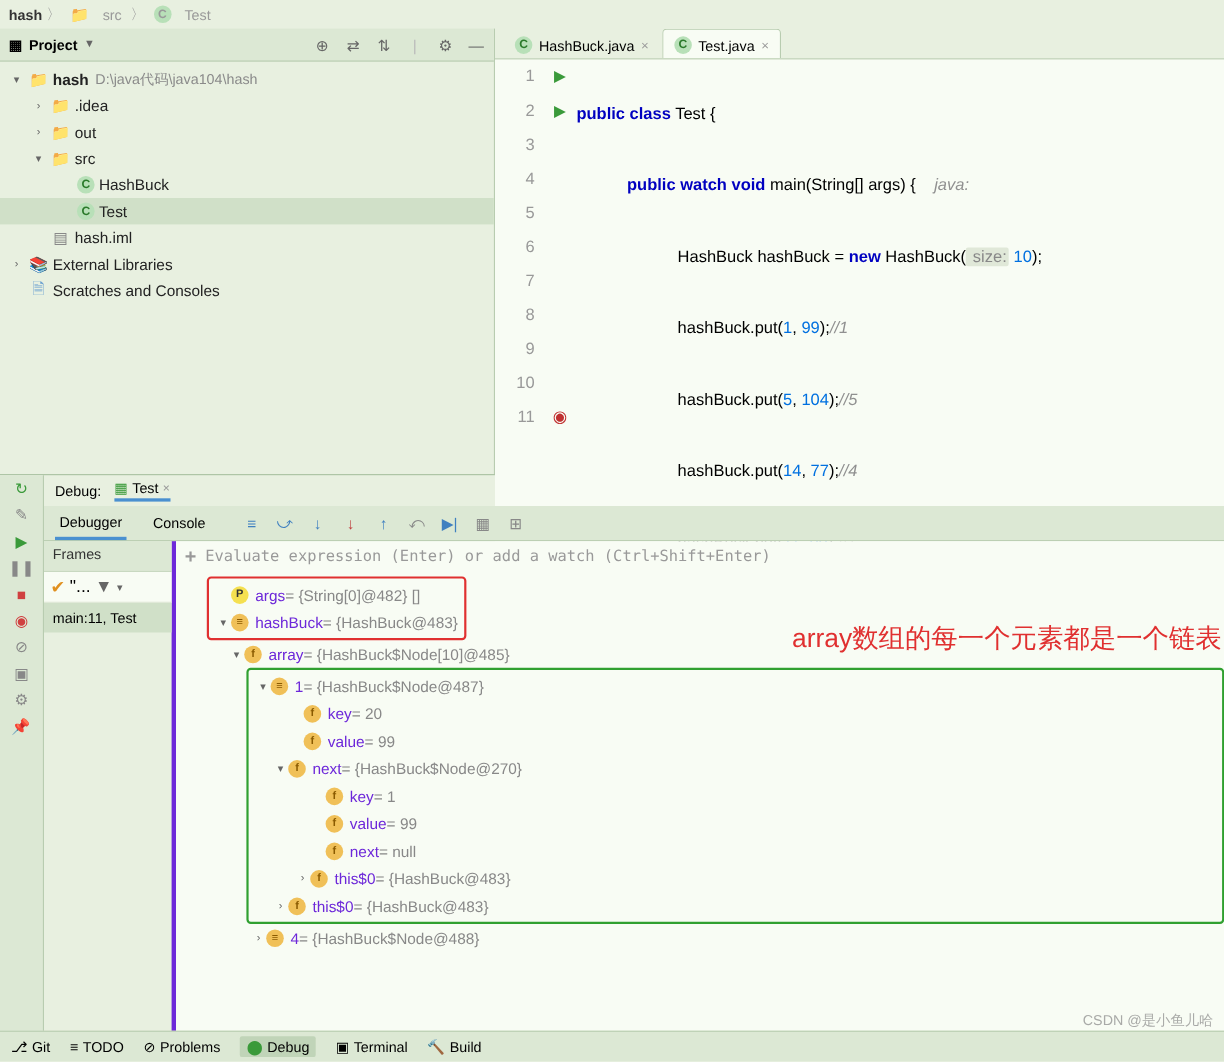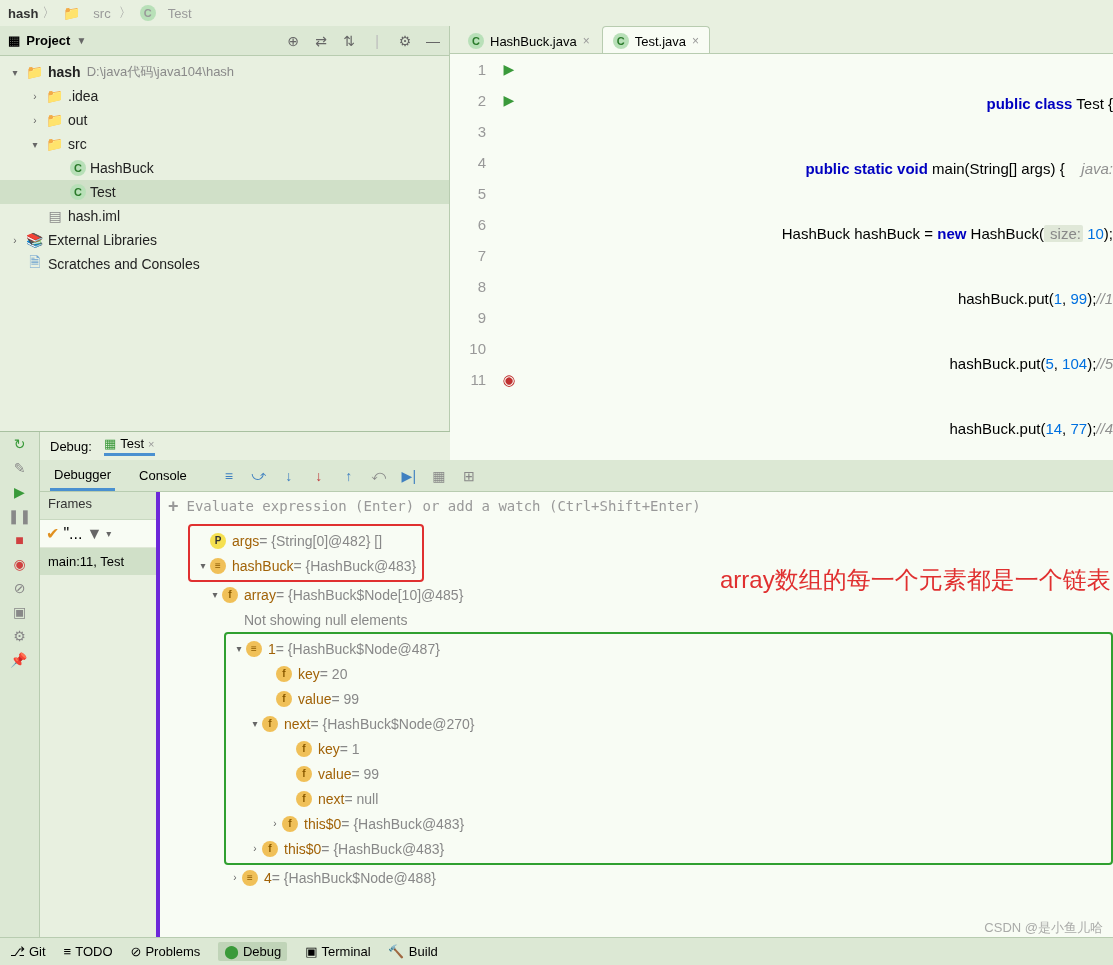--- a/index.html
+++ b/index.html
@@ -25,21 +25,21 @@
 .right-pane { flex:1; display:flex; flex-direction:column; background:#e8f0e0; }
 .tabs { height: 30px; display: flex; align-items: flex-end; padding-left: 8px; gap: 2px; }
 .tab { padding: 6px 10px 4px; display:flex; align-items:center; gap:6px; font-size:13px; border-top-left-radius:4px; border-top-right-radius:4px; cursor:pointer; }
 .tab.active { background:#f8fcf4; border: 1px solid #b8ccb0; border-bottom: none; }
 .tab .close { color:#999; font-size:12px; }
 .editor { flex:1; display:flex; background:#f8fcf4; font-family: Consolas, monospace; font-size: 15px; border-top:1px solid #b8ccb0; }
 .gutter { width:44px; text-align:right; color:#999; padding-right:8px; }
 .gutter div, .gutter-mark div { height: 31px; line-height: 31px; }
 .gutter-mark { width:30px; }
 .gutter-mark .run { color:#3a9a3a; font-size:14px; text-align:center; }
-.code { flex:1; white-space: pre; text-align: right; }
+.code { flex:1; white-space: pre; }
 .code-line { height: 31px; line-height: 31px; padding-left: 60px; }
 .code-line.hl { background: #2256a0; color: #fff; }
 .kw { color: #0000c0; font-weight: bold; }
 .num { color: #0070e0; }
 .cm { color: #909090; font-style: italic; }
 .param-hint { background:#e0e8d8; color:#888; padding:0 2px; border-radius:2px; font-style:normal; }
 .hl .num { color: #aad4ff; }
 .hl .cm { color: #c0d8f0; }
 .hl .hint-comment { color: #c0d8f0; font-style: italic; margin-left: 30px; }
 
@@ -61,21 +61,21 @@
 .eval-row { height:28px; display:flex; align-items:center; padding:0 8px; background:#f8fcf4; }
 .eval-text { color:#999; font-family:Consolas,monospace; font-size:14px; margin-left:8px; }
 .plus { color:#999; font-size:18px; font-weight:bold; }
 .vars-tree { flex:1; padding:4px 0 4px 28px; font-size:14px; background:#f8fcf4; overflow:auto; position:relative; }
 .vt { display:flex; align-items:center; height:25px; }
 .vt .arr { width:14px; font-size:10px; color:#666; text-align:center;}
 .badge { width:16px; height:16px; border-radius:50%; font-size:10px; font-weight:bold; display:inline-flex; align-items:center; justify-content:center; margin-right:6px;}
 .badge.p { background:#f5e050; color:#333; }
 .badge.o { background:#f0c058; color:#8a5a00;}
 .badge.f { background:#f0c058; color:#8a5a00;}
-.vname { color:#a16207; }
+.vname { color:#6d28d9; }
 .vval { color:#888; }
 .red-box { border:2px solid #e03030; border-radius:4px; padding:2px 6px; display:inline-block;}
 .green-box { border:2px solid #30a030; border-radius:4px; }
 .annotation { position:absolute; color:#e03030; font-size:24px; font-family:"Microsoft YaHei",sans-serif; }
 .bottom-bar { position:absolute; bottom:0; left:0; right:0; height:28px; background:#dce8d4; display:flex; align-items:center; padding:0 10px; gap:18px; font-size:13px; border-top:1px solid #b8ccb0;}
 .bottom-item { display:flex; align-items:center; gap:4px; cursor:pointer; }
 .bottom-item.active { background:#c0d4b8; padding:2px 6px; border-radius:2px;}
 .watermark { position:absolute; bottom:28px; right:10px; color:#888; font-size:13px; opacity:0.7;}
 .switch-frame { position:absolute; bottom:2px; left:42px; font-size:12px; color:#999; padding:4px;}
 </style>
@@ -192,21 +192,21 @@
           <div></div>
           <div></div>
           <div></div>
           <div></div>
           <div></div>
           <div></div>
           <div style="color:#c03030;text-align:center;">◉</div>
       </div>
       <div class="code">
         <div class="code-line" style="padding-left:0;"><span class="kw">public</span> <span class="kw">class</span><span> Test {</span></div>
-        <div class="code-line" style="padding-left:46px;"><span class="kw">public</span> <span class="kw">static</span> <span class="kw">void</span><span> main(String[] args) {</span>    <span class="cm">java:</span></div>
+        <div class="code-line" style="padding-left:46px;"><span class="kw">public</span> <span class="kw">watch</span> <span class="kw">void</span><span> main(String[] args) {</span>    <span class="cm">java:</span></div>
         <div class="code-line" style="padding-left:92px;"><span>HashBuck hashBuck = </span><span class="kw">new</span><span> HashBuck(</span><span class="param-hint"> size:</span> <span class="num">10</span><span>);</span></div>
         <div class="code-line" style="padding-left:92px;"><span>hashBuck.put(</span><span class="num">1</span><span>, </span><span class="num">99</span><span>);</span><span class="cm">//1</span></div>
         <div class="code-line" style="padding-left:92px;"><span>hashBuck.put(</span><span class="num">5</span><span>, </span><span class="num">104</span><span>);</span><span class="cm">//5</span></div>
         <div class="code-line" style="padding-left:92px;"><span>hashBuck.put(</span><span class="num">14</span><span>, </span><span class="num">77</span><span>);</span><span class="cm">//4</span></div>
         <div class="code-line" style="padding-left:92px;"><span>hashBuck.put(</span><span class="num">11</span><span>, </span><span class="num">99</span><span>);</span><span class="cm">//1</span></div>
         <div class="code-line" style="padding-left:92px;"><span>hashBuck.put(</span><span class="num">44</span><span>, </span><span class="num">102</span><span>);</span><span class="cm">//4</span></div>
         <div class="code-line" style="padding-left:92px;"><span>hashBuck.put(</span><span class="num">55</span><span>, </span><span class="num">104</span><span>);</span><span class="cm">//5</span></div>
         <div class="code-line hl" style="padding-left:92px;"><span>hashBuck.put(</span><span class="num">24</span><span>, </span><span class="num">77</span><span>);</span><span class="cm">//4</span><span class="hint-comment">hashBuck: HashBuc</span></div>
       </div>
     </div>
@@ -287,21 +287,20 @@
                 <span class="vname">hashBuck</span>
                 <span class="vval"> = {HashBuck@483}</span>
               </div>
           </div>
           <div class="vt" style="padding-left:20px;">
               <span class="arr">▾</span>
               <span class="badge f">f</span>
               <span class="vname">array</span>
               <span class="vval"> = {HashBuck$Node[10]@485}</span>
             </div>
-          <div class="vt" style="padding-left:56px;color:#888;">Not showing null elements</div>
           <div class="green-box" style="margin-left:36px;padding:2px 6px;">
             <div class="vt">
                 <span class="arr">▾</span>
                 <span class="badge o">≡</span>
                 <span class="vname">1</span>
                 <span class="vval"> = {HashBuck$Node@487}</span>
               </div>
             <div class="vt" style="padding-left:30px;">
                 <span class="arr"></span>
                 <span class="badge f">f</span>

